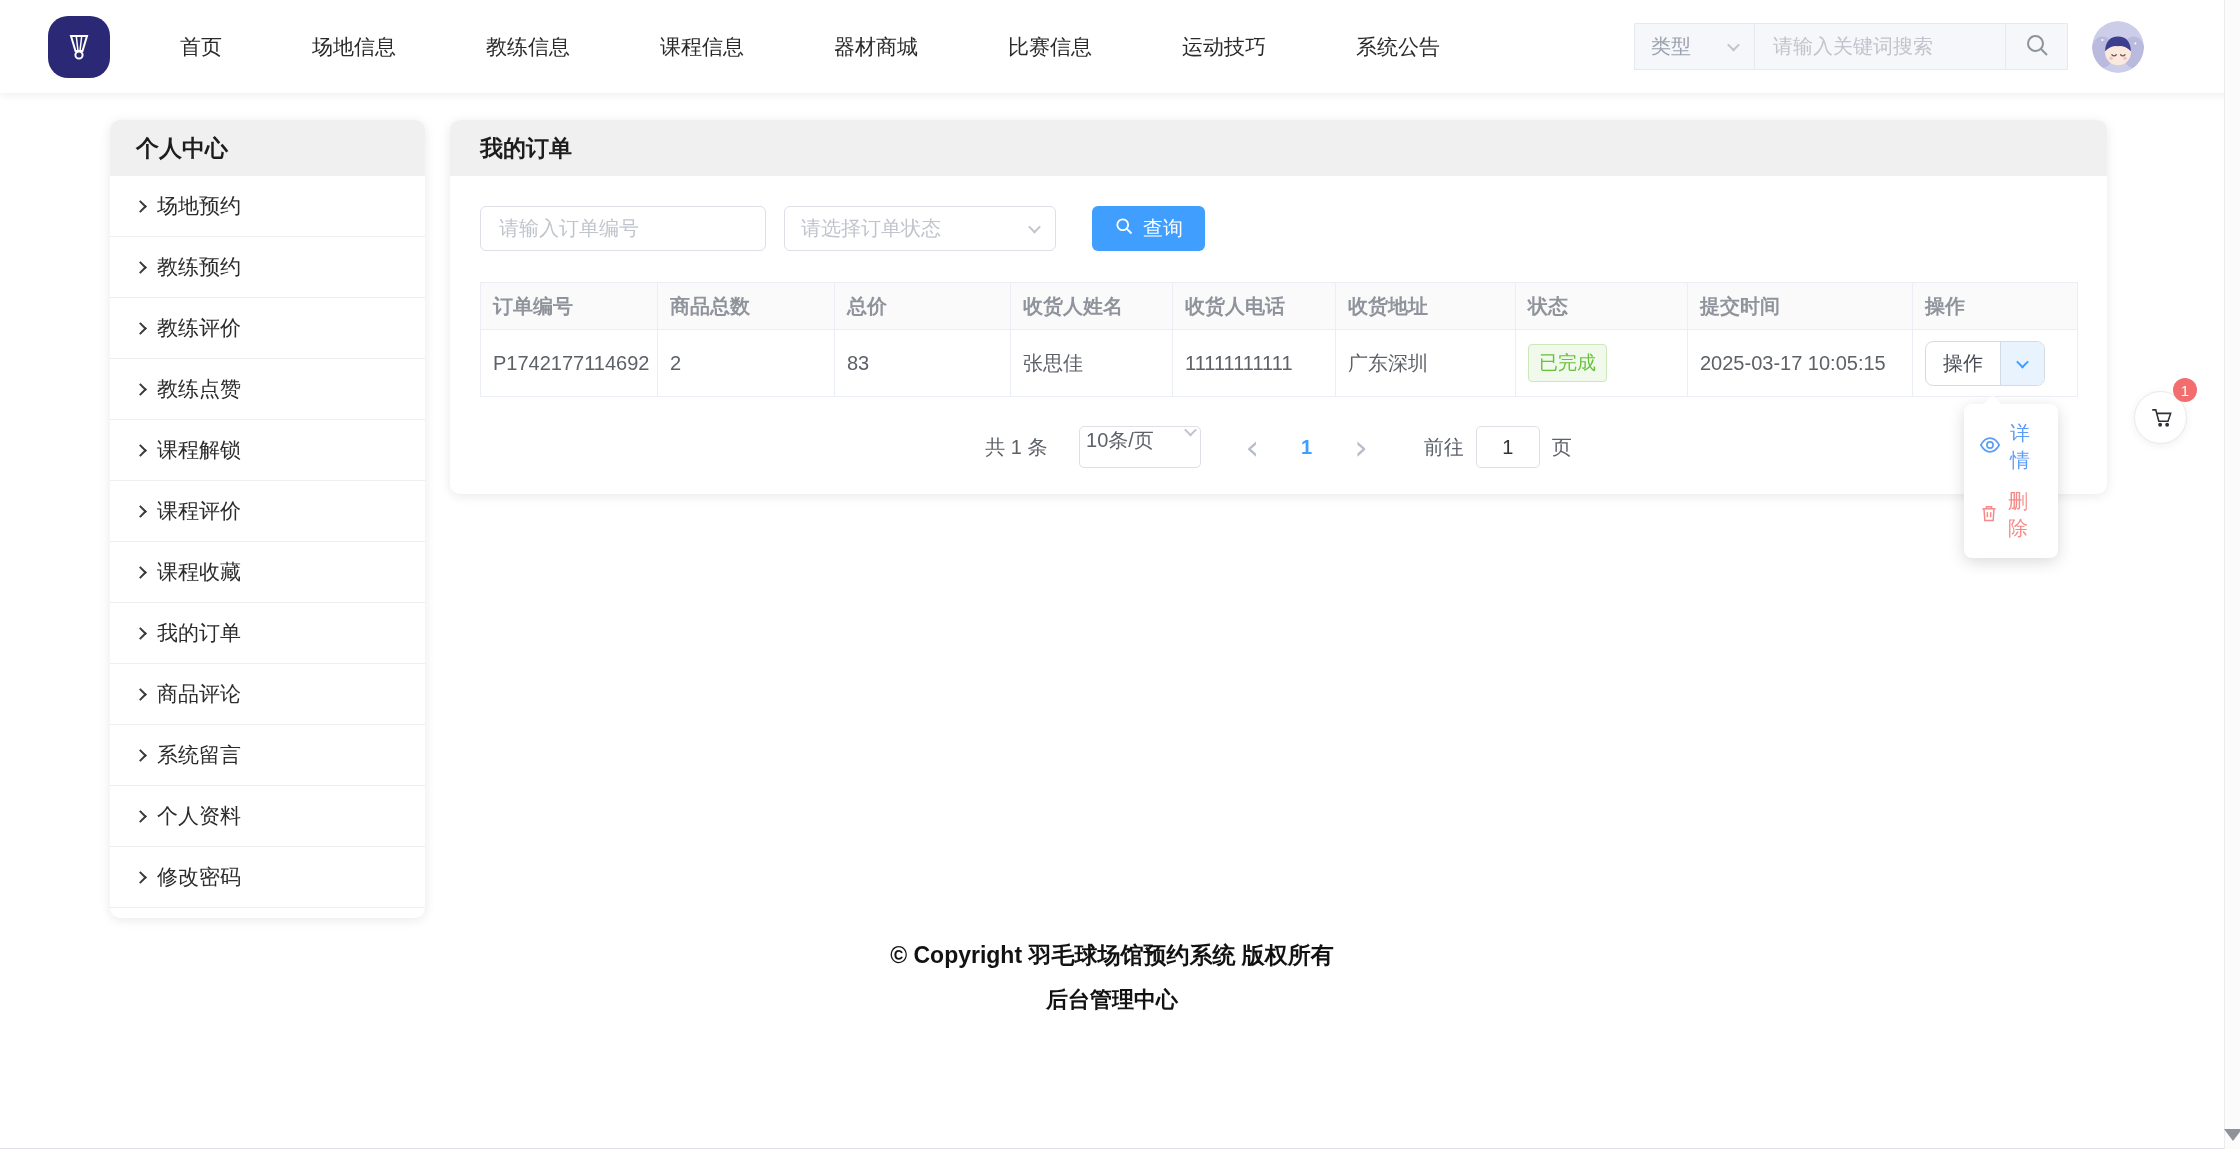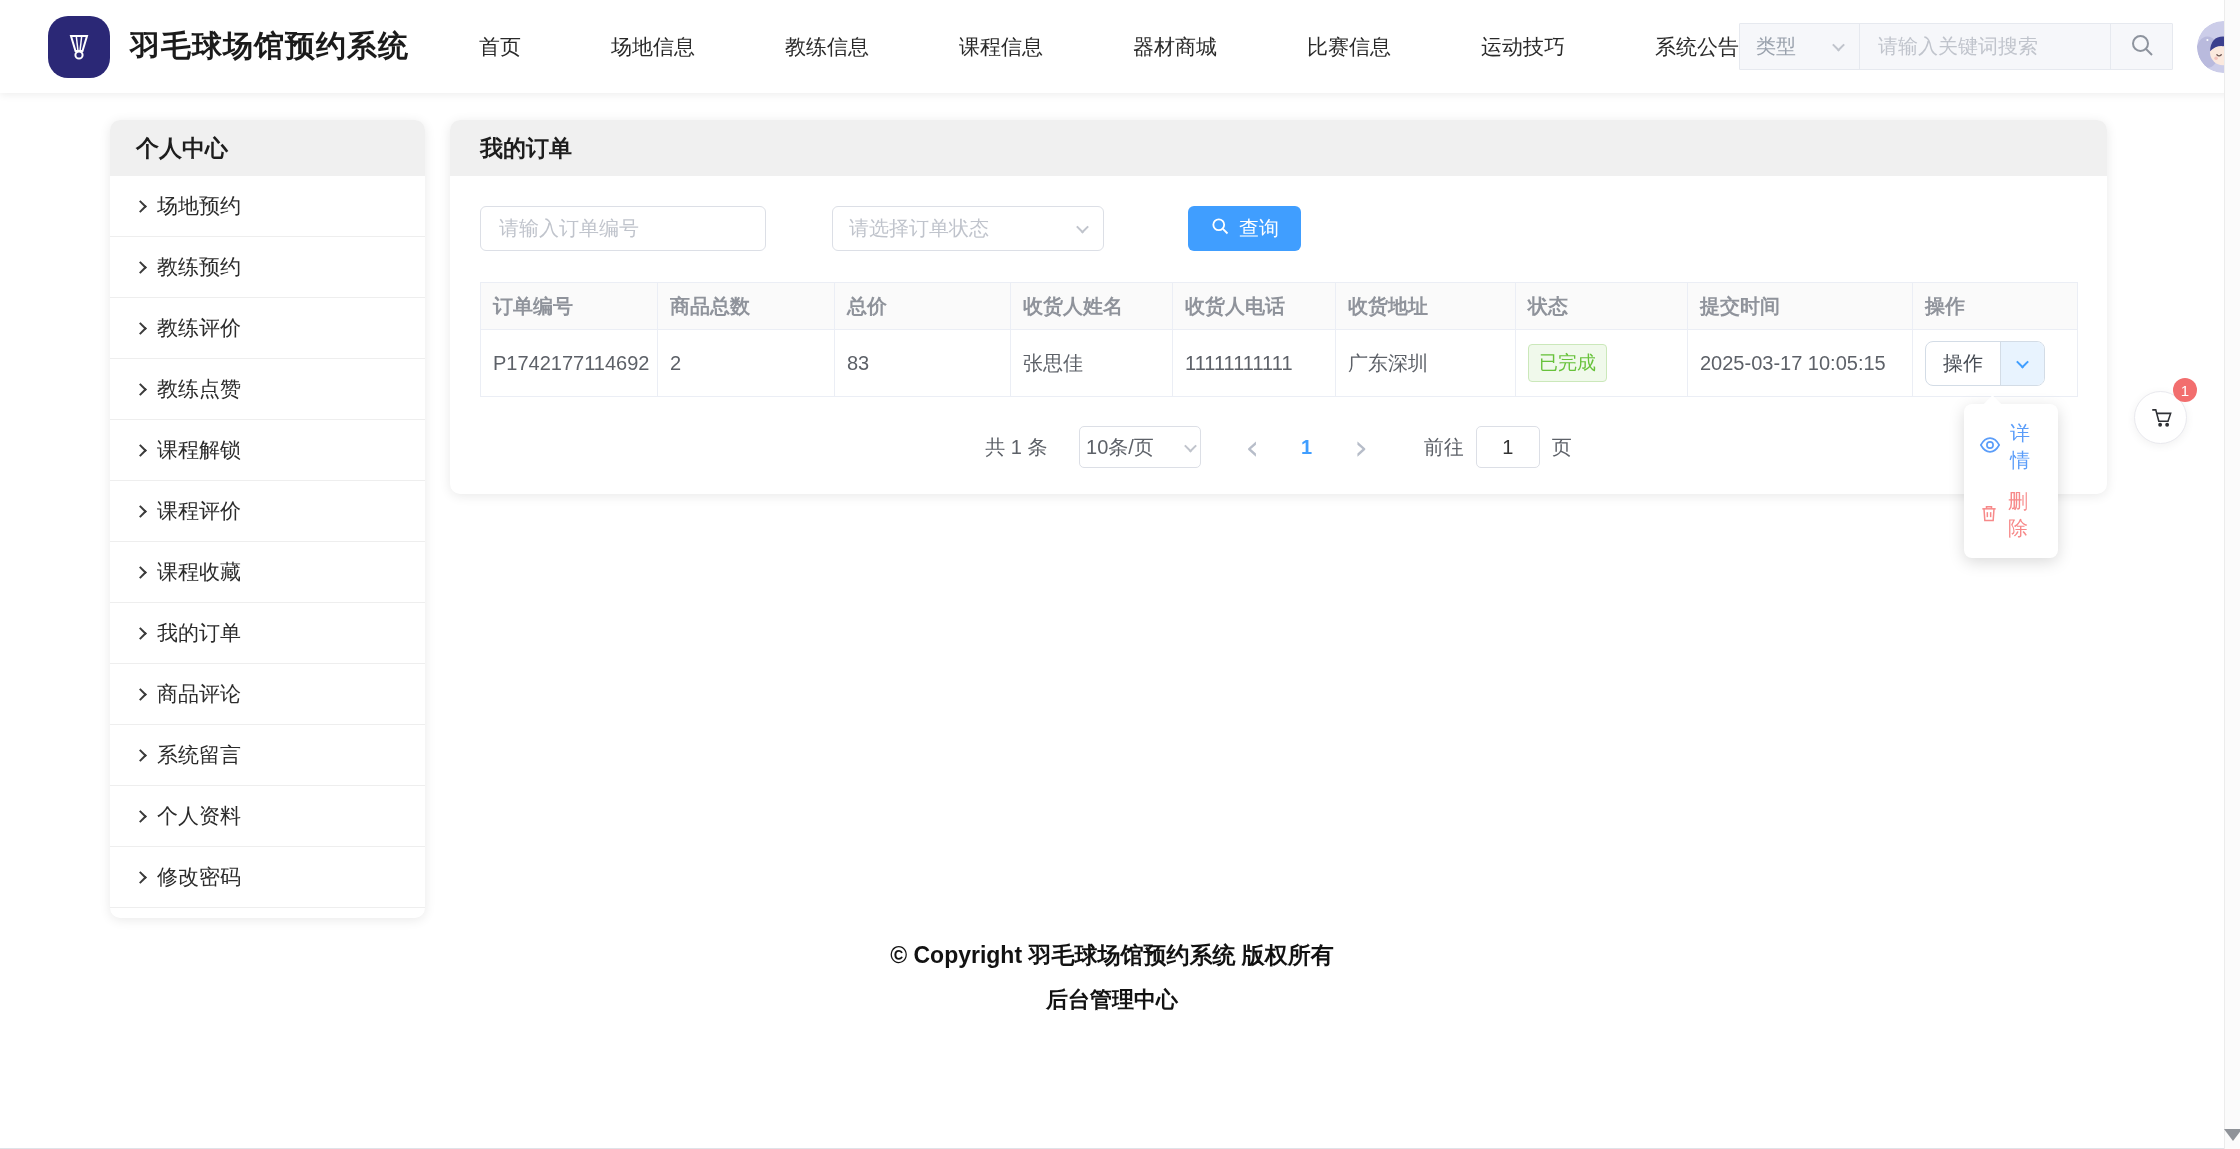--- a/index.html
+++ b/index.html
@@ -44,21 +44,21 @@
   .side-chev { width:9px; height:9px; border-right:2px solid #3a3a3a; border-bottom:2px solid #3a3a3a;
                transform:rotate(-45deg); margin-right:12px; flex:none; }
 
   
   .panel { position:absolute; left:450px; top:120px; width:1657px; background:#fff;
            border-radius:10px; box-shadow:0 2px 12px rgba(0,0,0,.09); }
   .panel-header { height:56px; background:#f0f0f0; border-radius:10px 10px 0 0; display:flex;
                   align-items:center; padding:0 30px; font-size:23px; font-weight:bold; color:#1d1d1d; }
   .panel-body { padding:30px 30px 26px; }
 
-  .filter-row { display:flex; align-items:center; margin-bottom:31px;gap:48px; }
+  .filter-row { display:flex; align-items:center; margin-bottom:31px; }
   .input-orderno { width:286px; height:45px; border:1px solid #dcdfe6; border-radius:6px;
                    padding:0 18px; font-size:20px; color:#333; outline:none; }
   .input-orderno::placeholder { color:#c0c4cc; }
   .status-select { width:272px; height:45px; margin-left:18px; border:1px solid #dcdfe6; border-radius:6px;
                    display:flex; align-items:center; justify-content:space-between; padding:0 16px;
                    font-size:20px; color:#c0c4cc; cursor:pointer; background:#fff; }
   .query-btn { margin-left:36px; height:45px; padding:0 22px; background:#409eff; color:#fff; border:none;
                border-radius:6px; font-size:20px; display:flex; align-items:center; gap:9px; cursor:pointer; }
 
   table.orders { width:1597px; border-collapse:collapse; table-layout:fixed; }
@@ -74,21 +74,21 @@
   .op-btn { display:inline-flex; height:45px; border:1px solid #d3dce6; border-radius:8px;
             overflow:hidden; background:#fff; cursor:pointer; vertical-align:middle; }
   .op-label { width:74px; display:flex; align-items:center; justify-content:center;
               font-size:20px; color:#474c54; }
   .op-caret { width:44px; background:#e8f3fe; display:flex; align-items:center; justify-content:center;
               border-left:1px solid #d3dce6; }
 
   .pagination { display:flex; align-items:center; justify-content:center; margin-top:29px;
                 font-size:20px; color:#5d6168; }
   .size-select { width:122px; height:42px; border:1px solid #dcdfe6; border-radius:5px; margin-left:32px;
-                 display:flex; align-items:center; justify-content:center; gap:32px; cursor:pointer; background:#fff; }
+                 display:flex; align-items:flex-start; justify-content:center; gap:32px; cursor:pointer; background:#fff; }
   .pg-arrow { font-size:34px; color:#b7bdc9; line-height:0; cursor:pointer; font-family:"DejaVu Sans",sans-serif; }
   .pg-prev { margin-left:44px; }
   .pg-next { margin-left:42px; }
   .pg-num { margin-left:42px; color:#409eff; font-weight:bold; cursor:pointer; }
   .goto-label { margin-left:56px; }
   .goto-input { width:64px; height:42px; border:1px solid #dcdfe6; border-radius:5px; margin:0 12px;
                 text-align:center; font-size:20px; color:#333; outline:none; }
 
   
   .action-menu { position:absolute; left:1964px; top:404px; width:94px; background:#fff; border-radius:8px;
@@ -129,21 +129,20 @@
   <header class="navbar">
     <div class="brand">
       <div class="logo">
         <svg width="40" height="40" viewBox="0 0 40 40" fill="none" stroke="#ffffff" stroke-width="2">
           <path d="M12 9 L28 9 L23.5 24 L16.5 24 Z"></path>
           <path d="M17.3 9 L19 24" stroke-width="1.5"></path>
           <path d="M22.7 9 L21 24" stroke-width="1.5"></path>
           <circle cx="20" cy="28" r="3.6" stroke-width="2"></circle>
         </svg>
       </div>
-      <div class="brand-title">羽毛球场馆预约系统</div>
     </div>
 
     <ul class="nav">
         <li>首页</li>
         <li>场地信息</li>
         <li>教练信息</li>
         <li>课程信息</li>
         <li>器材商城</li>
         <li>比赛信息</li>
         <li>运动技巧</li>

